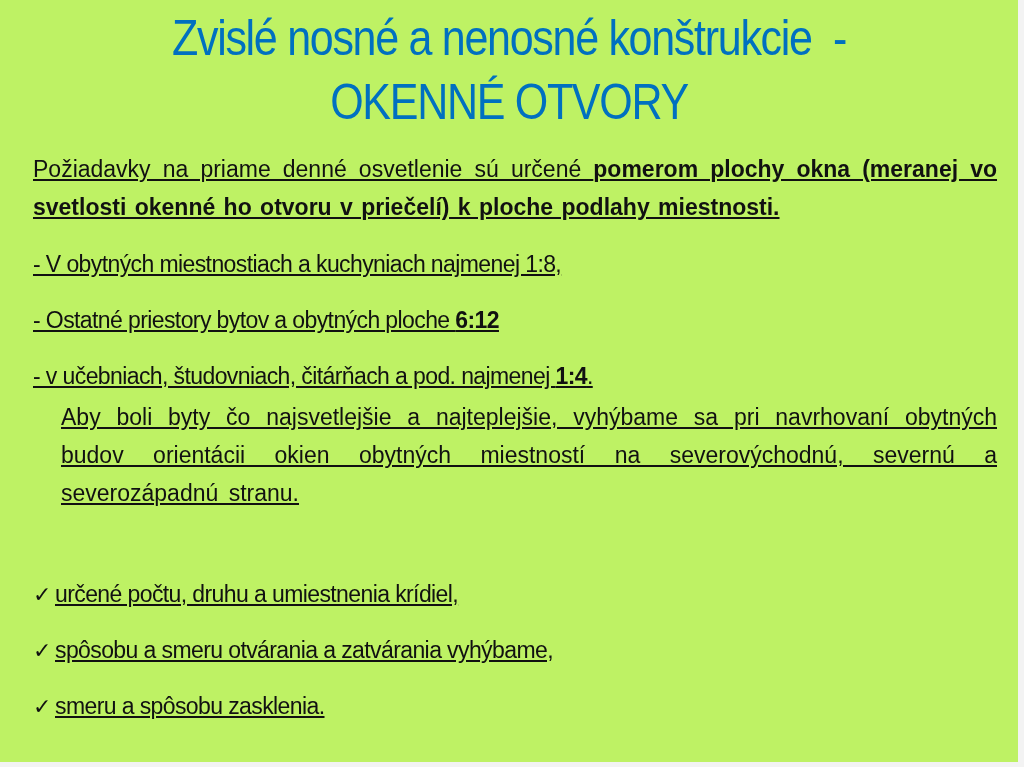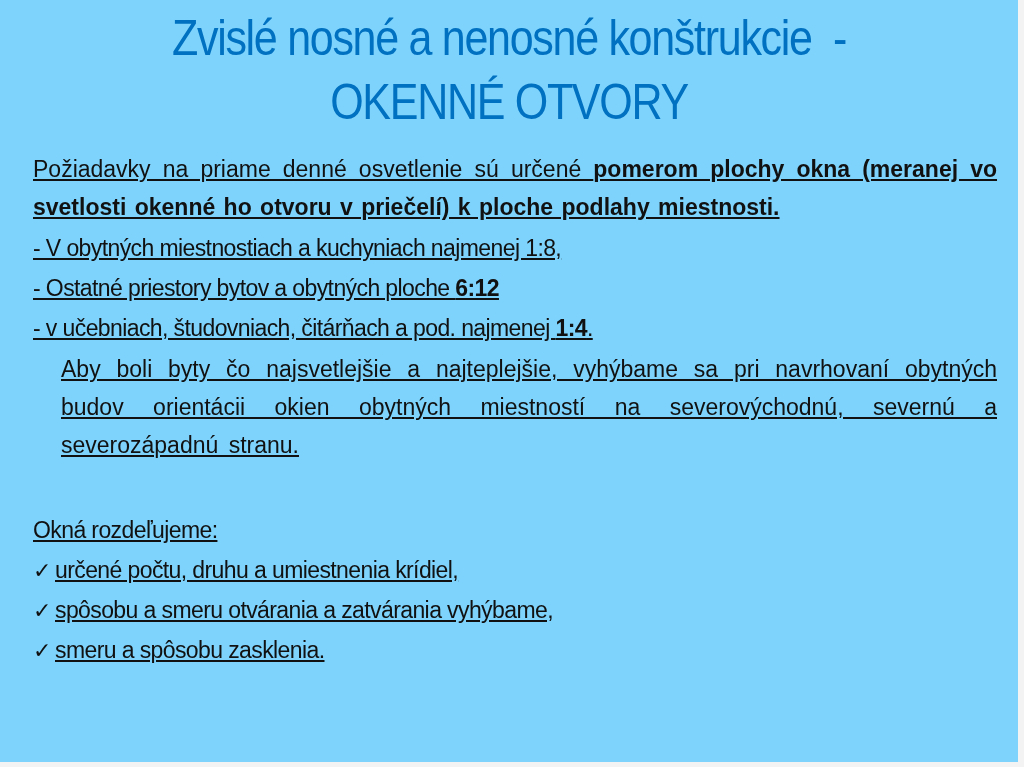--- a/index.html
+++ b/index.html
@@ -4,21 +4,21 @@
   <style>
     html, body { margin: 0; padding: 0; }
     body {
       width: 1024px; height: 767px; overflow: hidden;
       background: #f3f3f3;
       font-family: "Liberation Sans", sans-serif;
     }
     .slide {
       position: absolute; left: 0; top: 0;
       width: 1018px; height: 762px;
-      background: #7dd3fc;
+      background: #bef264;
     }
     .title {
       position: absolute; left: 0; top: 6px; width: 1018px;
       text-align: center;
       color: #0070c0;
       font-family: "Liberation Sans Narrow", "Liberation Sans", sans-serif;
       font-size: 50px; line-height: 64px;
       letter-spacing: -1.5px;
       transform: scaleX(0.86); transform-origin: center top;
     }
@@ -29,21 +29,21 @@
       font-size: 23px;
       text-decoration: underline;
     }
     .para {
       text-align: justify;
       line-height: 38px;
       margin: 0;
     }
     .para.p1 { word-spacing: 2px; }
     .row {
-      line-height: 36px; height: 36px; margin-top: 4px;
+      line-height: 36px; height: 36px; margin-top: 20px;
       white-space: nowrap;
       letter-spacing: -0.6px;
     }
     .p2 { margin-top: 4px; line-height: 38px; word-spacing: 4px; margin-left: 28px; }
     .spacer { height: 44px; }
     b { font-weight: bold; }
     .check { display: inline-block; width: 22px; font-size: 22px; }
   </style>
 </head>
 <body>
@@ -58,18 +58,17 @@
     <p class="para p1"><span>Požiadavky na priame denné osvetlenie sú určené </span> <b>pomerom plochy okna (meranej vo svetlosti okenné ho otvoru v priečelí) k ploche podlahy miestnosti.</b></p>
 
     <div class="row"><span>- V obytných miestnostiach a kuchyniach najmenej 1:8,</span></div>
     <div class="row"><span>- Ostatné priestory bytov a obytných ploche </span><b>6:12</b></div>
     <div class="row"><span>- v učebniach, študovniach, čitárňach a pod. najmenej </span><b>1:4</b><span>.</span></div>
 
     <p class="para p2">Aby boli byty čo najsvetlejšie a najteplejšie, vyhýbame sa pri  navrhovaní obytných budov orientácii okien obytných miestností na severovýchodnú, severnú a severozápadnú stranu.</p>
 
     <div class="spacer"></div>
 
-    <div class="row">Okná rozdeľujeme:</div>
     <div class="row"><span class="check">✓</span><span>určené počtu, druhu a umiestnenia krídiel,</span></div>
     <div class="row"><span class="check">✓</span><span>spôsobu a smeru otvárania a zatvárania vyhýbame,</span></div>
     <div class="row"><span class="check">✓</span><span>smeru a spôsobu zasklenia.</span></div>
   </div>
 </div>
 
 </body></html>

